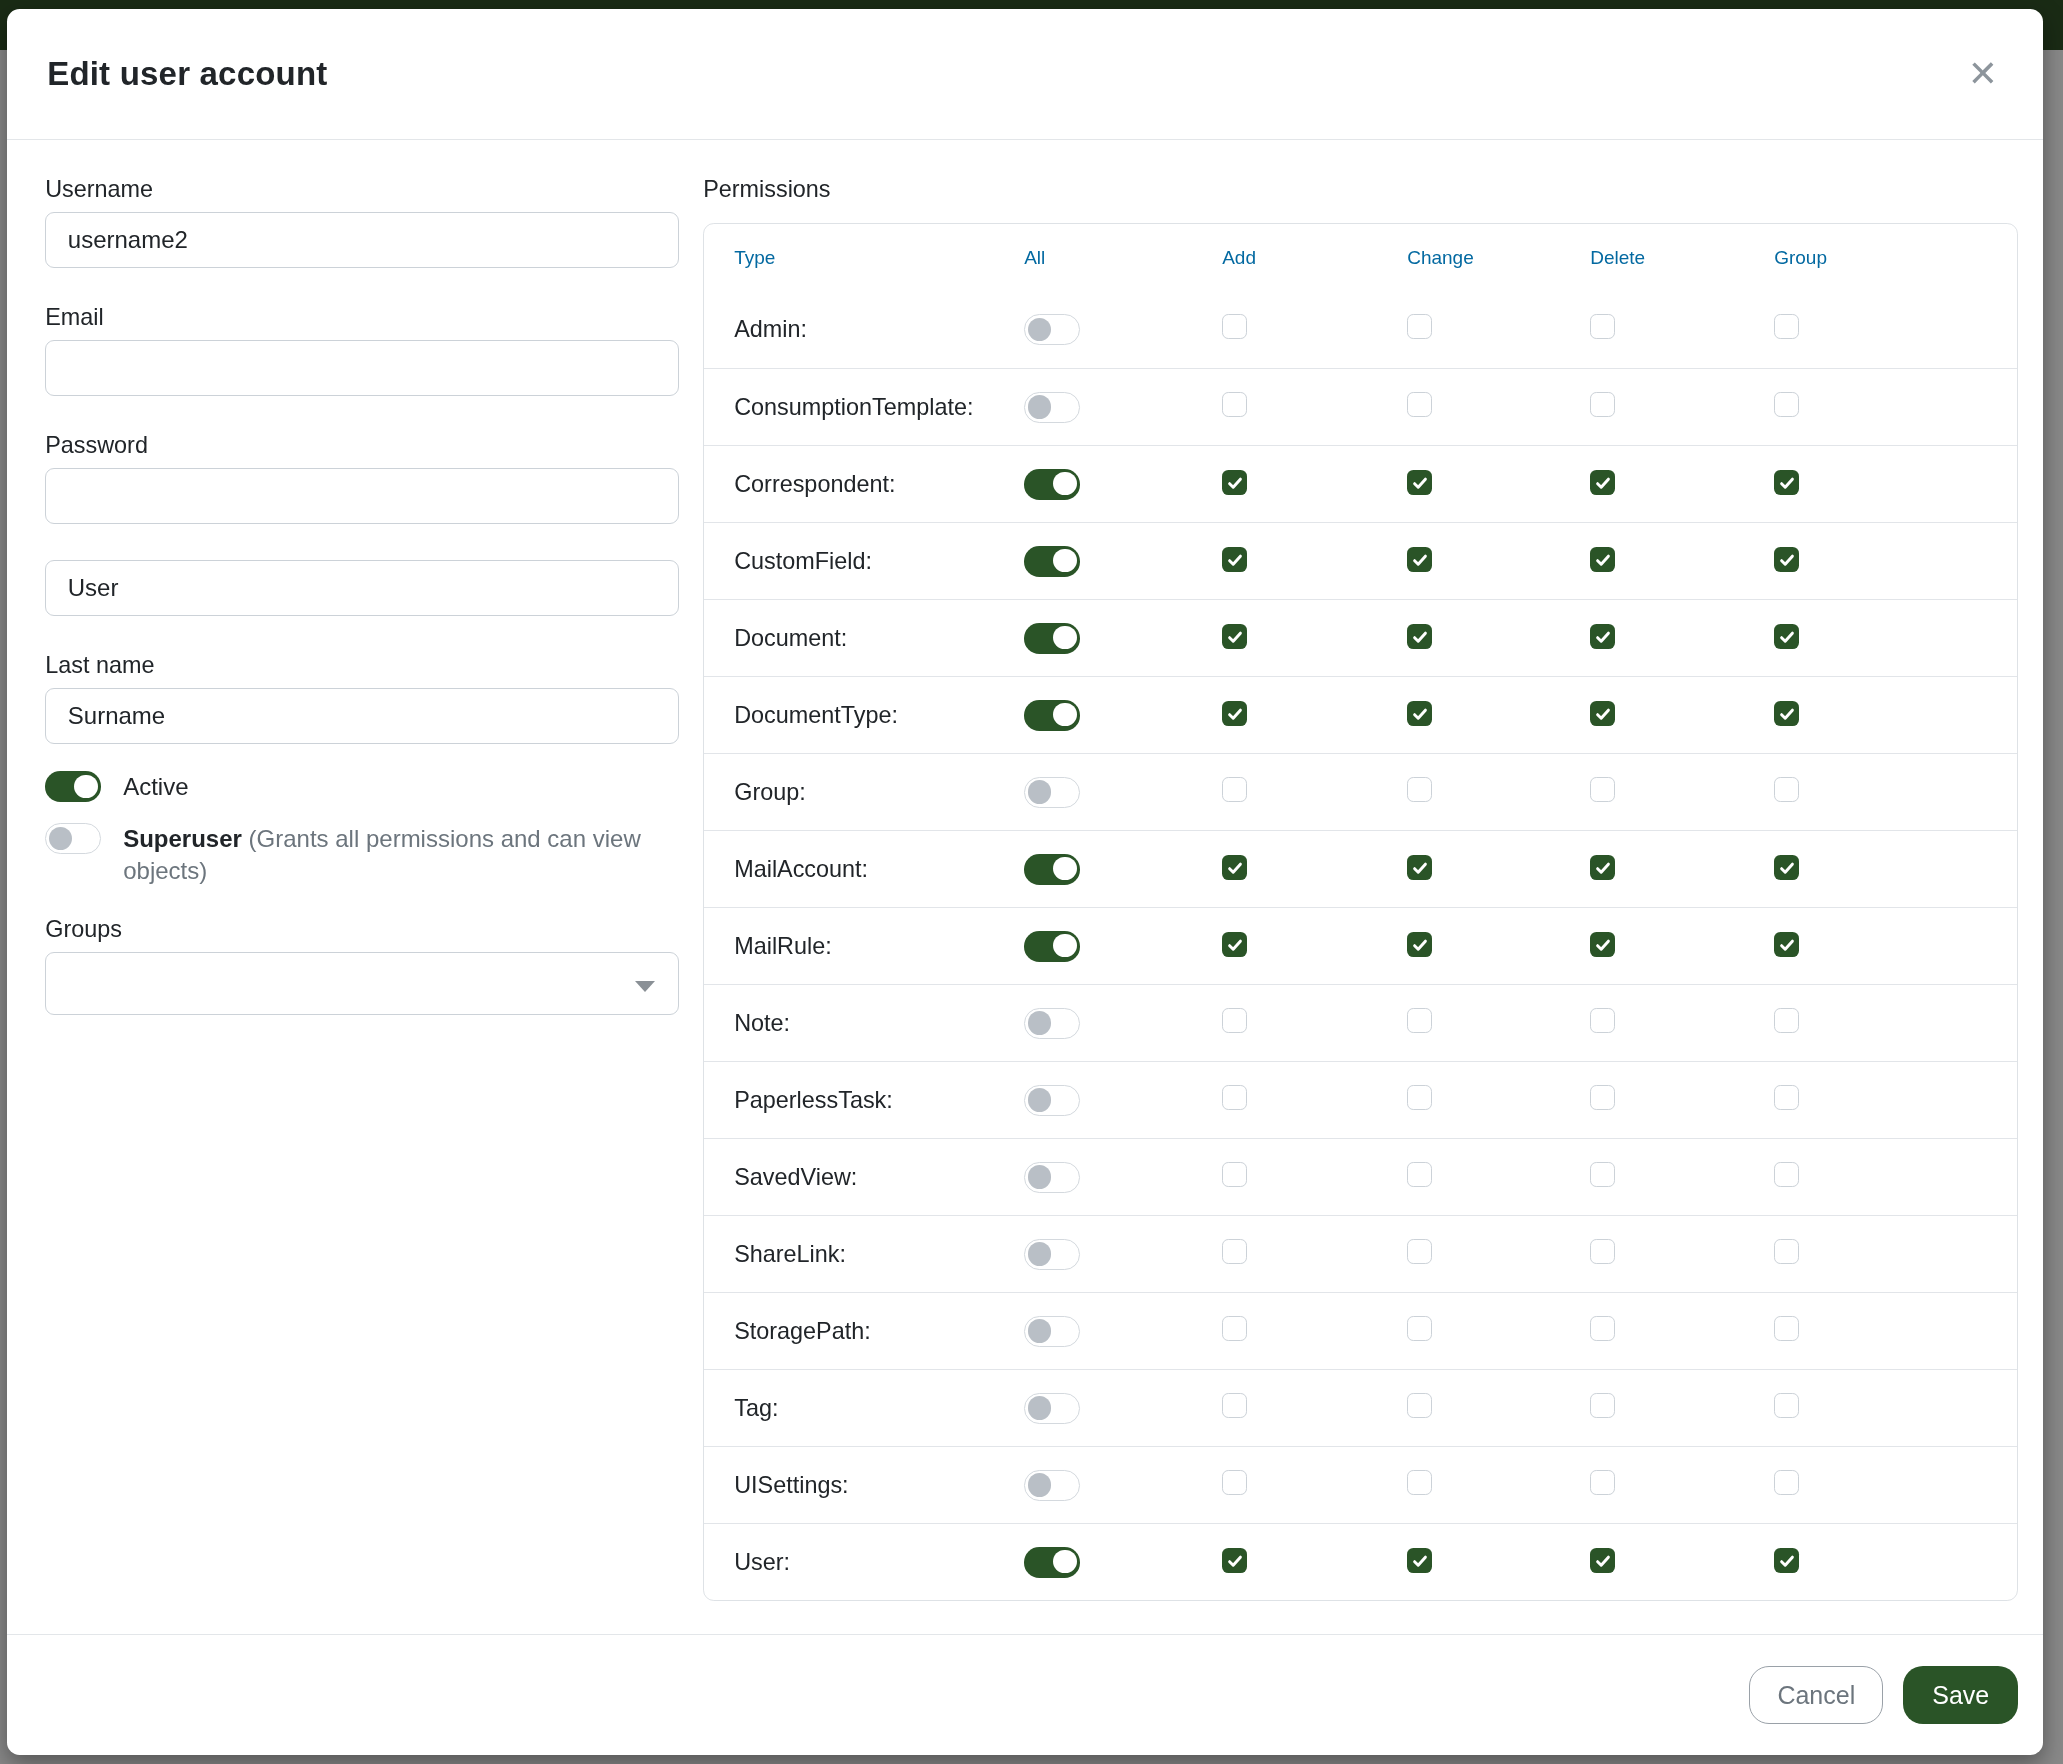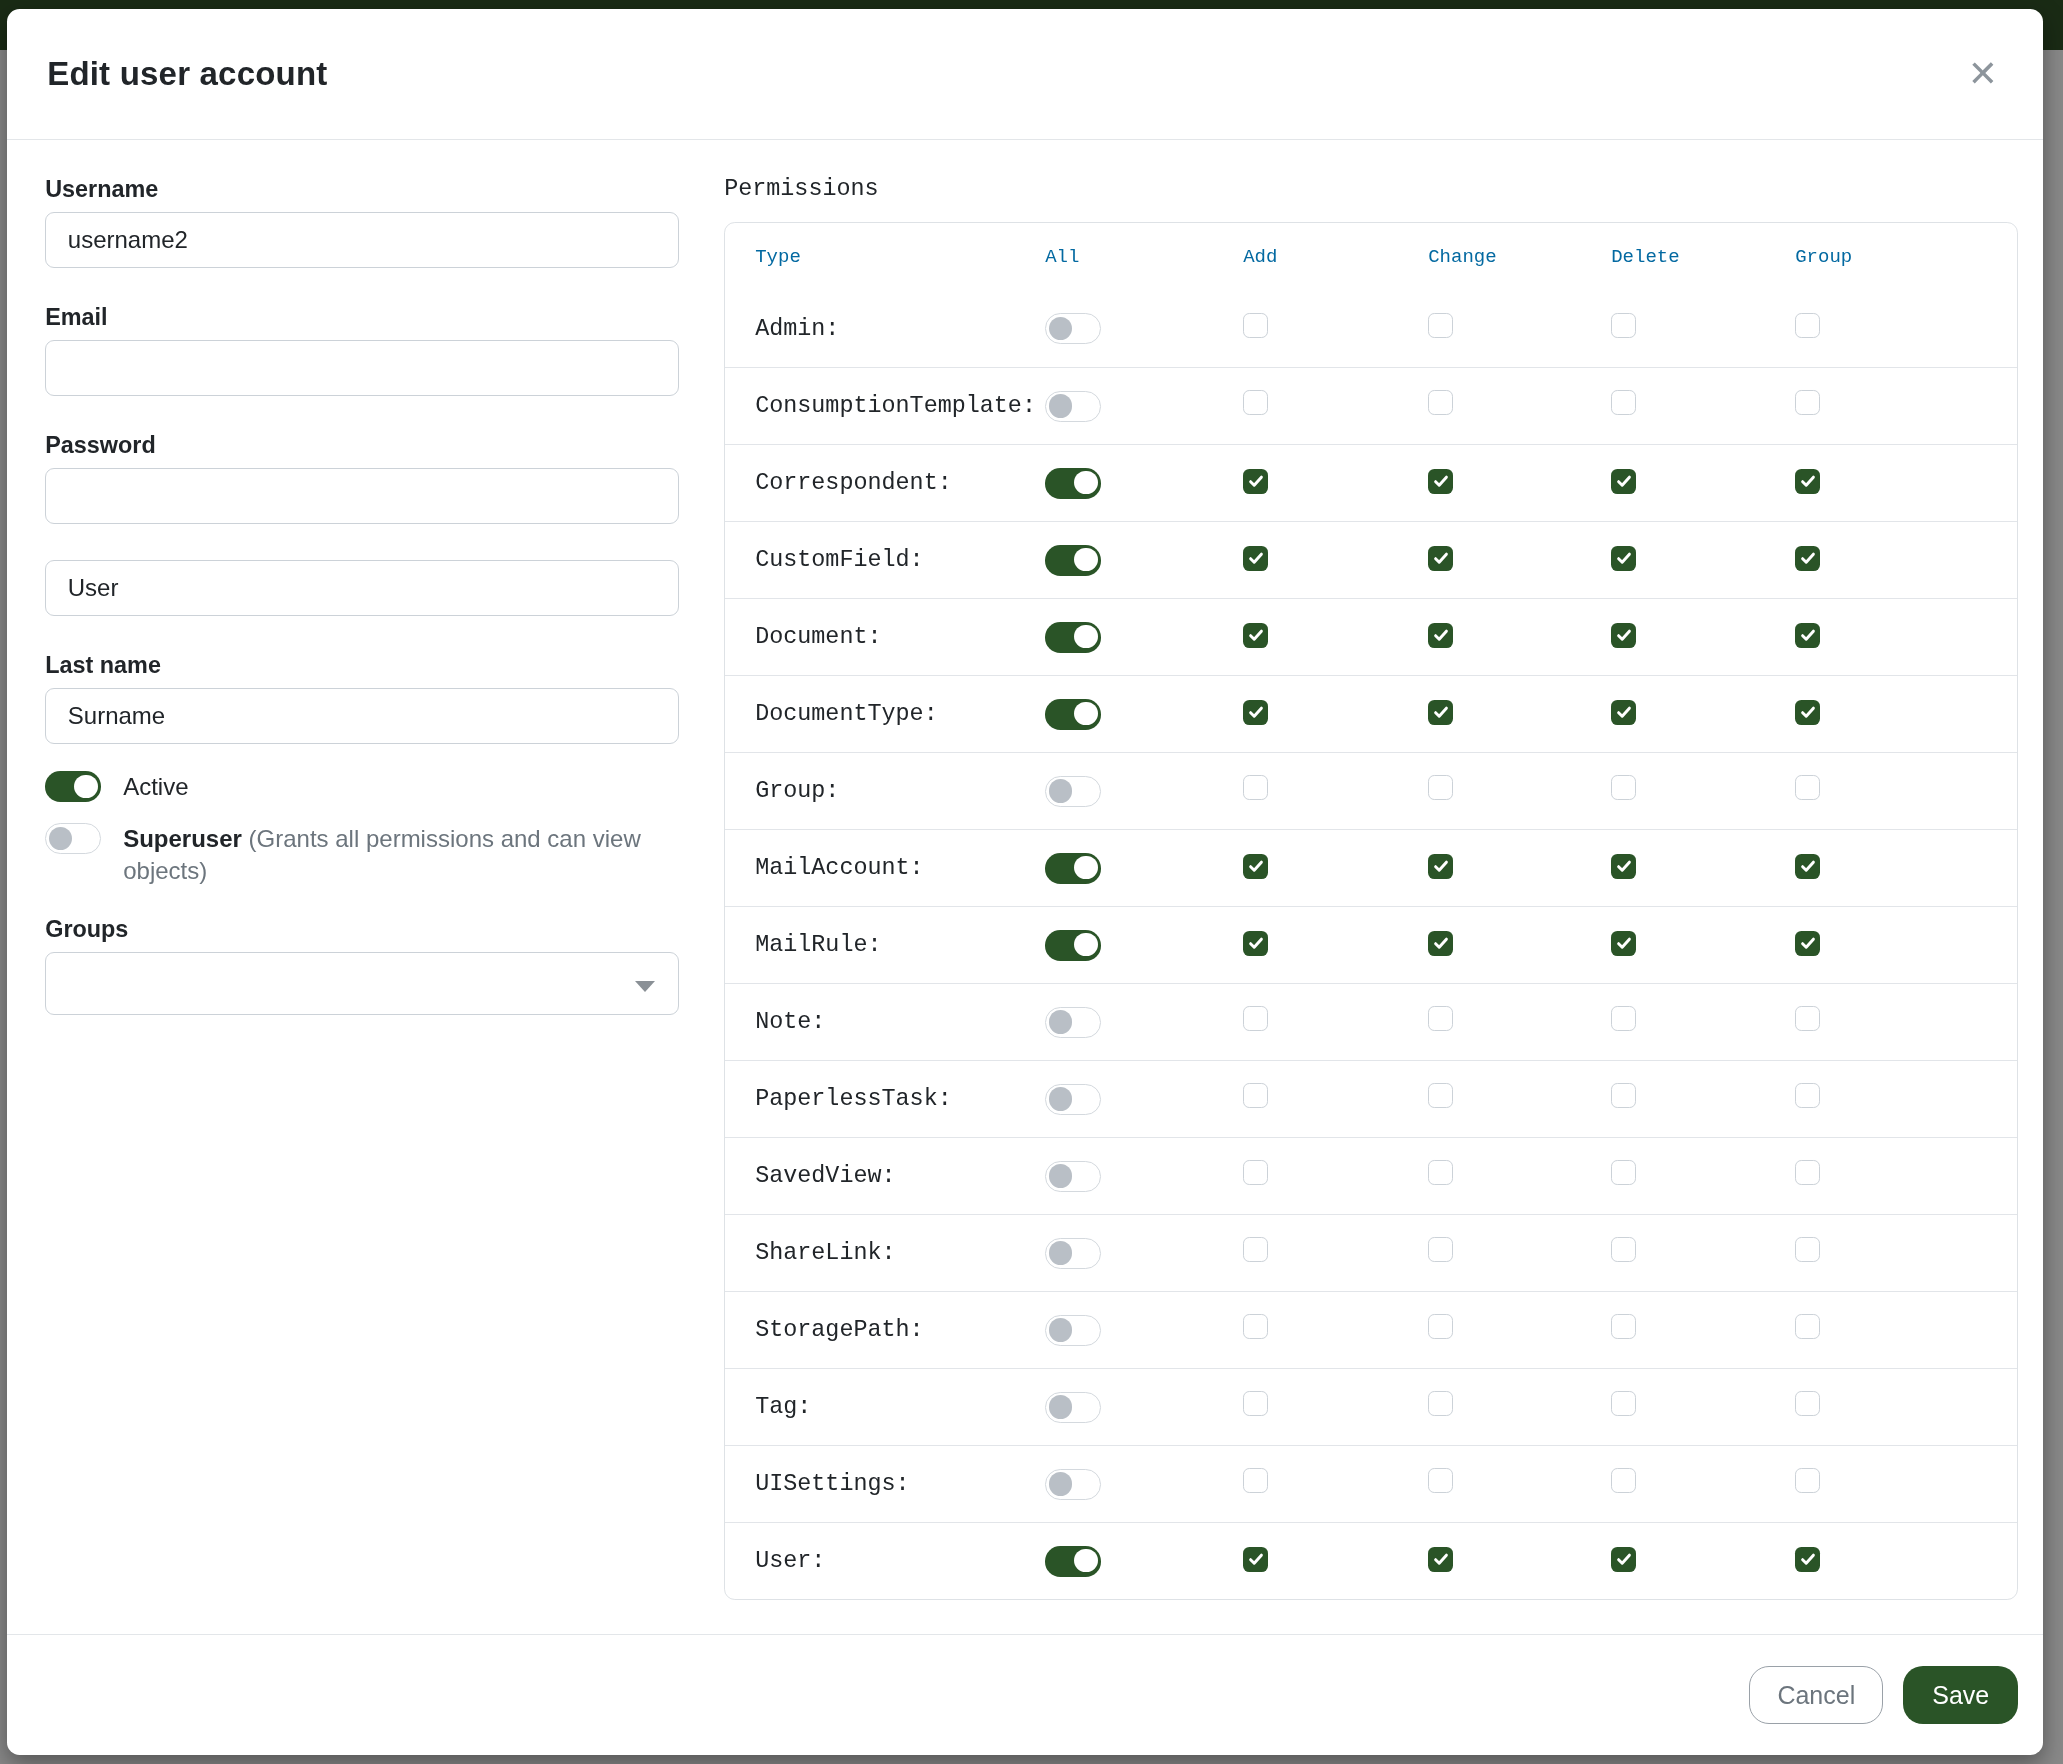--- a/index.html
+++ b/index.html
@@ -15,21 +15,21 @@
   .modal-header { height:131px; flex:none; display:flex; align-items:center;
                   padding:0 40px; border-bottom:1.8px solid #e3e6e9; }
   .modal-title { font-size:33px; font-weight:700; letter-spacing:0.2px; }
   .close-btn { margin-left:auto; font-size:36px; font-weight:400; color:#8d959c;
                line-height:1; cursor:pointer; padding:3.6px 5.4px; }
 
   .modal-body { flex:1; display:flex; padding:36px 25px 0 38px; overflow:hidden; }
 
   
   .form-col { width:634px; flex:none; }
-  .field-label { font-size:23.4px; margin-bottom:9px;font-weight:bold; }
+  .field-label { font-size:23.4px; margin-bottom:9px; }
   .text-input { width:100%; height:56px; border:1.8px solid #ccd2d8; border-radius:9px;
                 font-size:24px; font-family:"Liberation Sans", sans-serif;
                 padding:0 21.6px; color:#212529; outline:none; background:#fff; }
   .field { margin-bottom:36px; }
 
   .toggle-row { display:flex; align-items:flex-start; margin-bottom:20px;gap:6px; }
   .toggle-row .lbl { font-size:24px; margin-left:16px; line-height:32px; }
   .lbl .strong { font-weight:600; }
   .lbl .hint { color:#6c757d; font-weight:400; }
 
@@ -40,21 +40,21 @@
   .switch .knob { position:absolute; top:3.6px; width:23.4px; height:23.4px; border-radius:50%; }
   .switch.on  .knob { right:3.6px; background:#ffffff; }
   .switch.off .knob { left:2.7px; top:2.7px; background:#b9bfc6; }
 
   .groups-box { position:relative; width:100%; height:63px; border:1.8px solid #ccd2d8; border-radius:9px; background:#fff; cursor:pointer; }
   .caret { position:absolute; right:23.4px; top:28px; width:0; height:0;
            border-left:10px solid transparent; border-right:10px solid transparent;
            border-top:11.7px solid #8a9096; }
 
   
-  .perm-col { flex:1; margin-left:45px;font-family:Liberation Mono, monospace; }
+  .perm-col { flex:1; margin-left:24px; }
   .perm-label { font-size:23.4px; margin-bottom:20px; }
   .perm-table { border:1.8px solid #dee2e6; border-radius:10.8px; overflow:hidden; background:#fff; }
   .perm-grid-row { display:grid; grid-template-columns:320px 198px 185px 183px 184px auto;
                    align-items:center; height:77px; }
   .perm-grid-row.header { height:67px; }
   .perm-grid-row + .perm-grid-row { border-top:1.8px solid #e2e5e9; }
   .cell { font-size:23.4px; }
   .cell.type { padding-left:30px; }
   .hcell { font-size:19px; color:#0369a1; }
   .hcell.type { padding-left:30px; }

